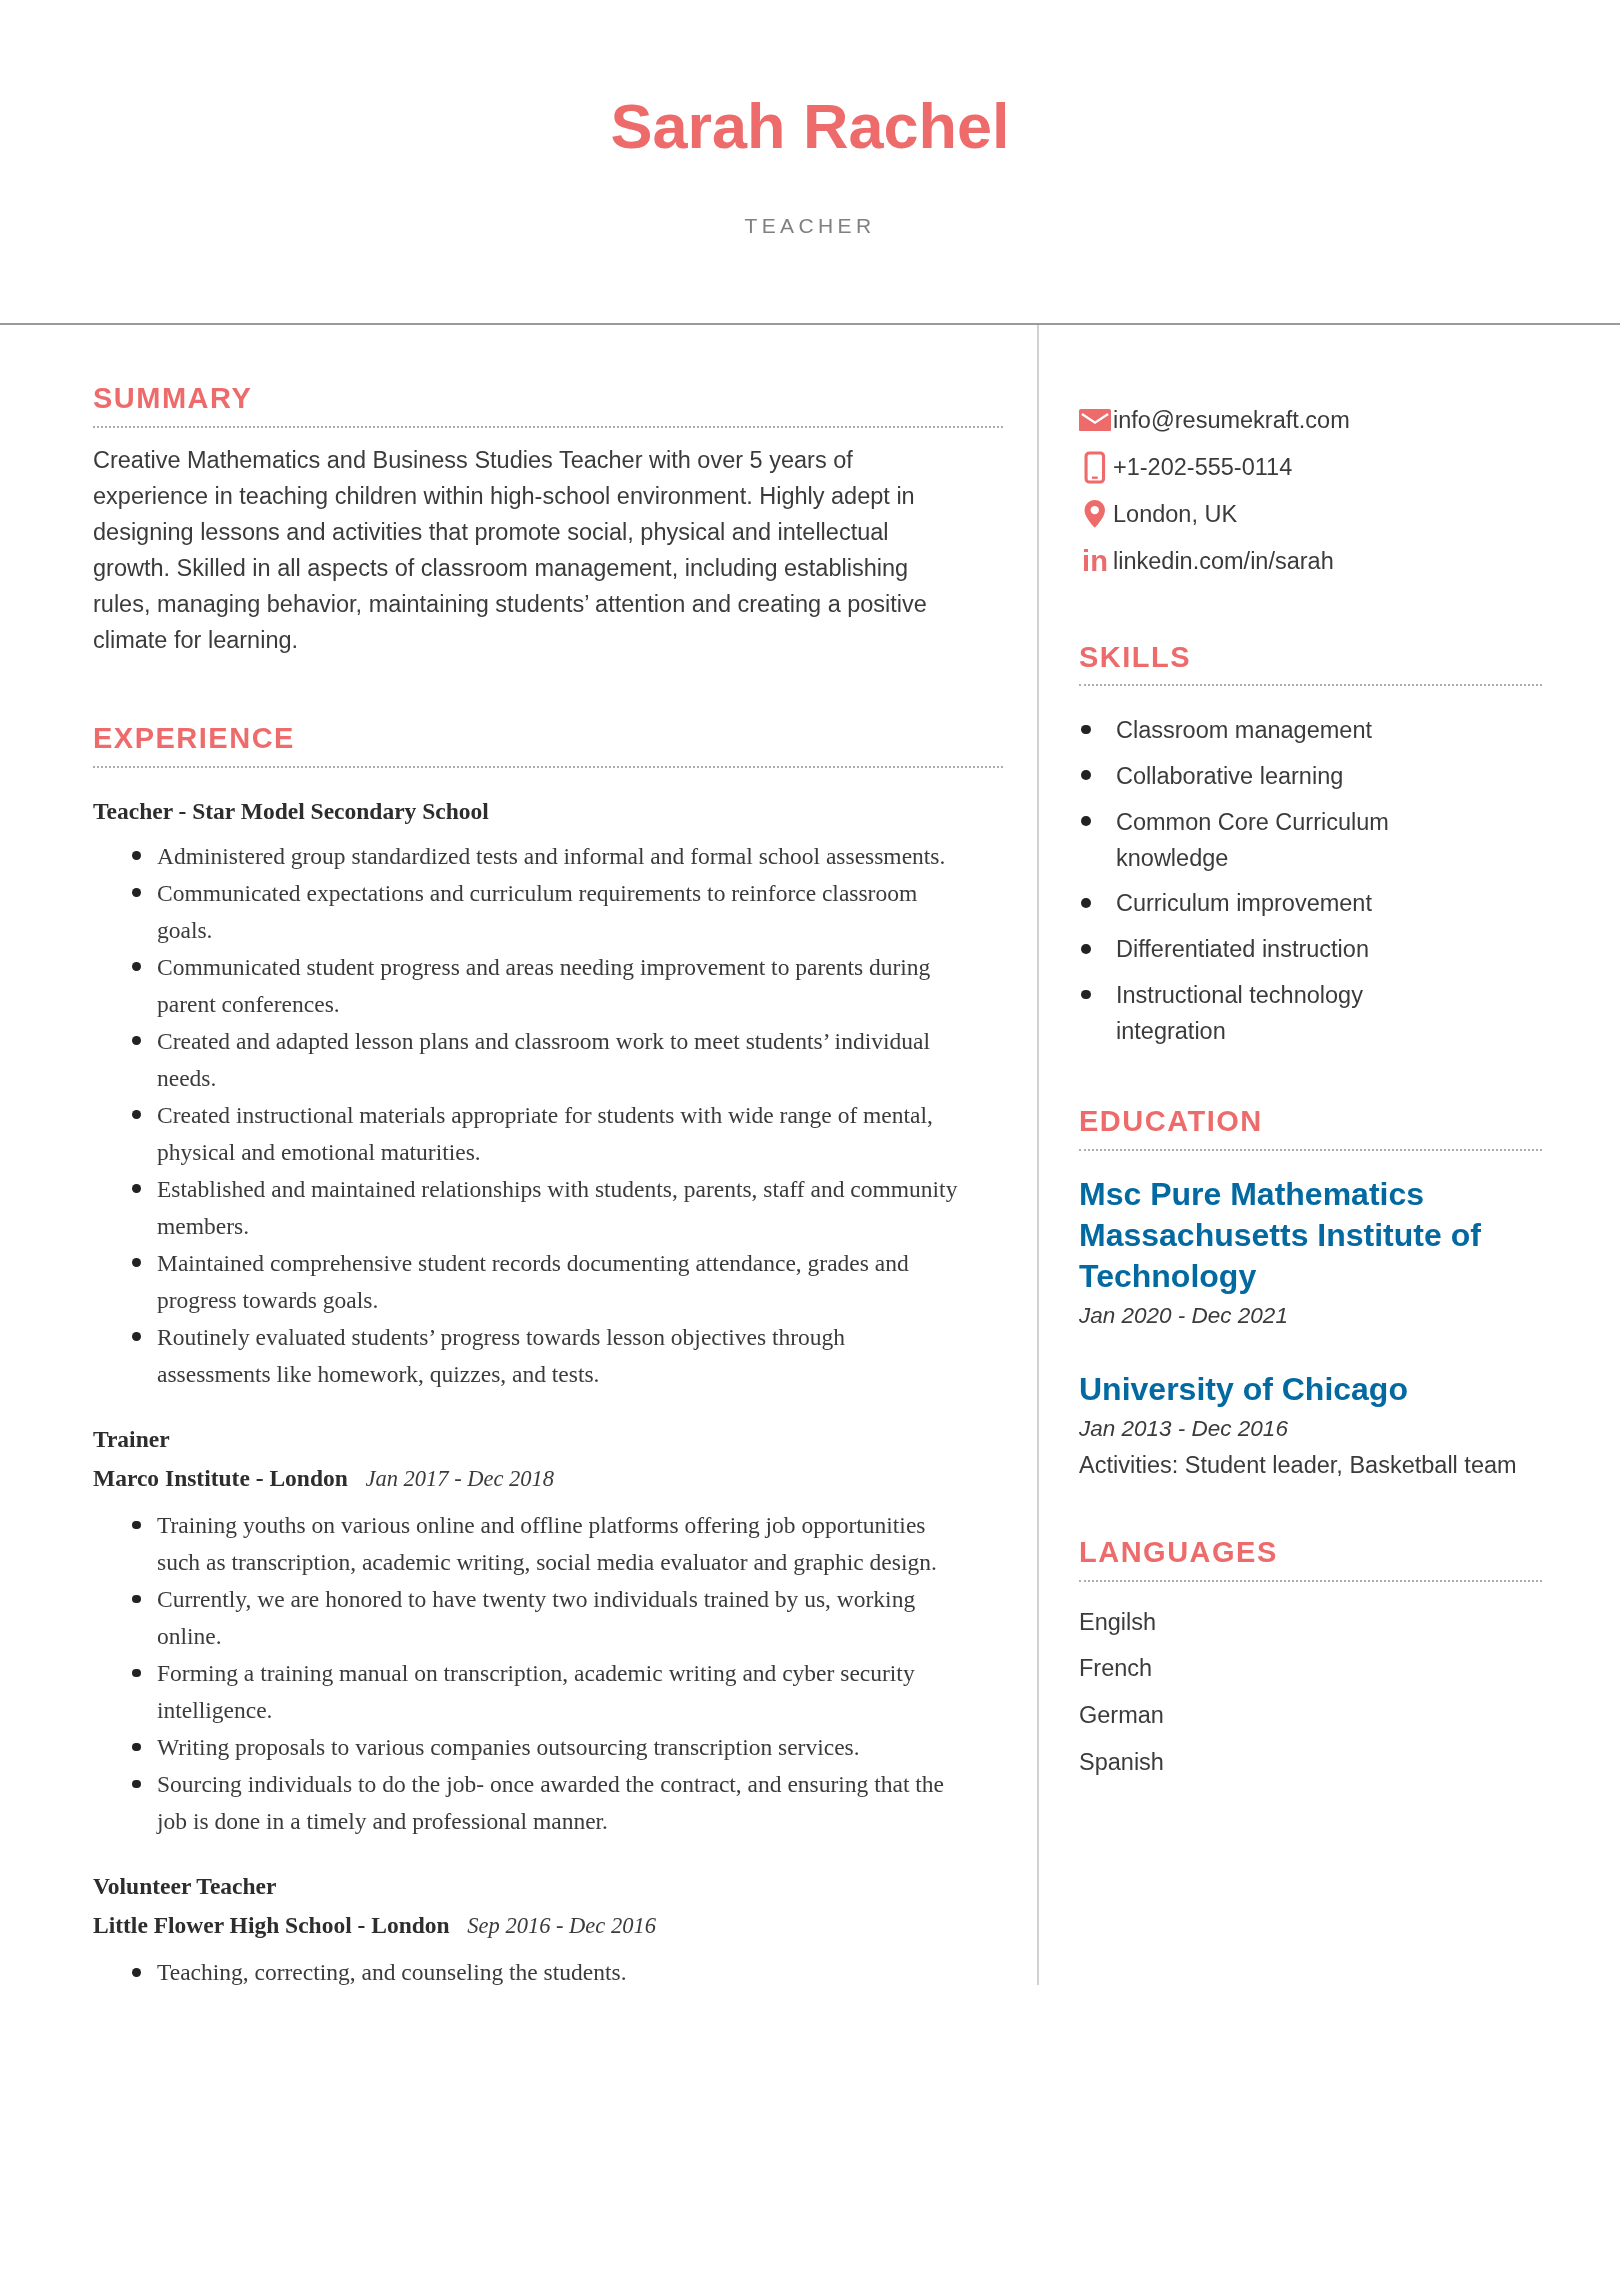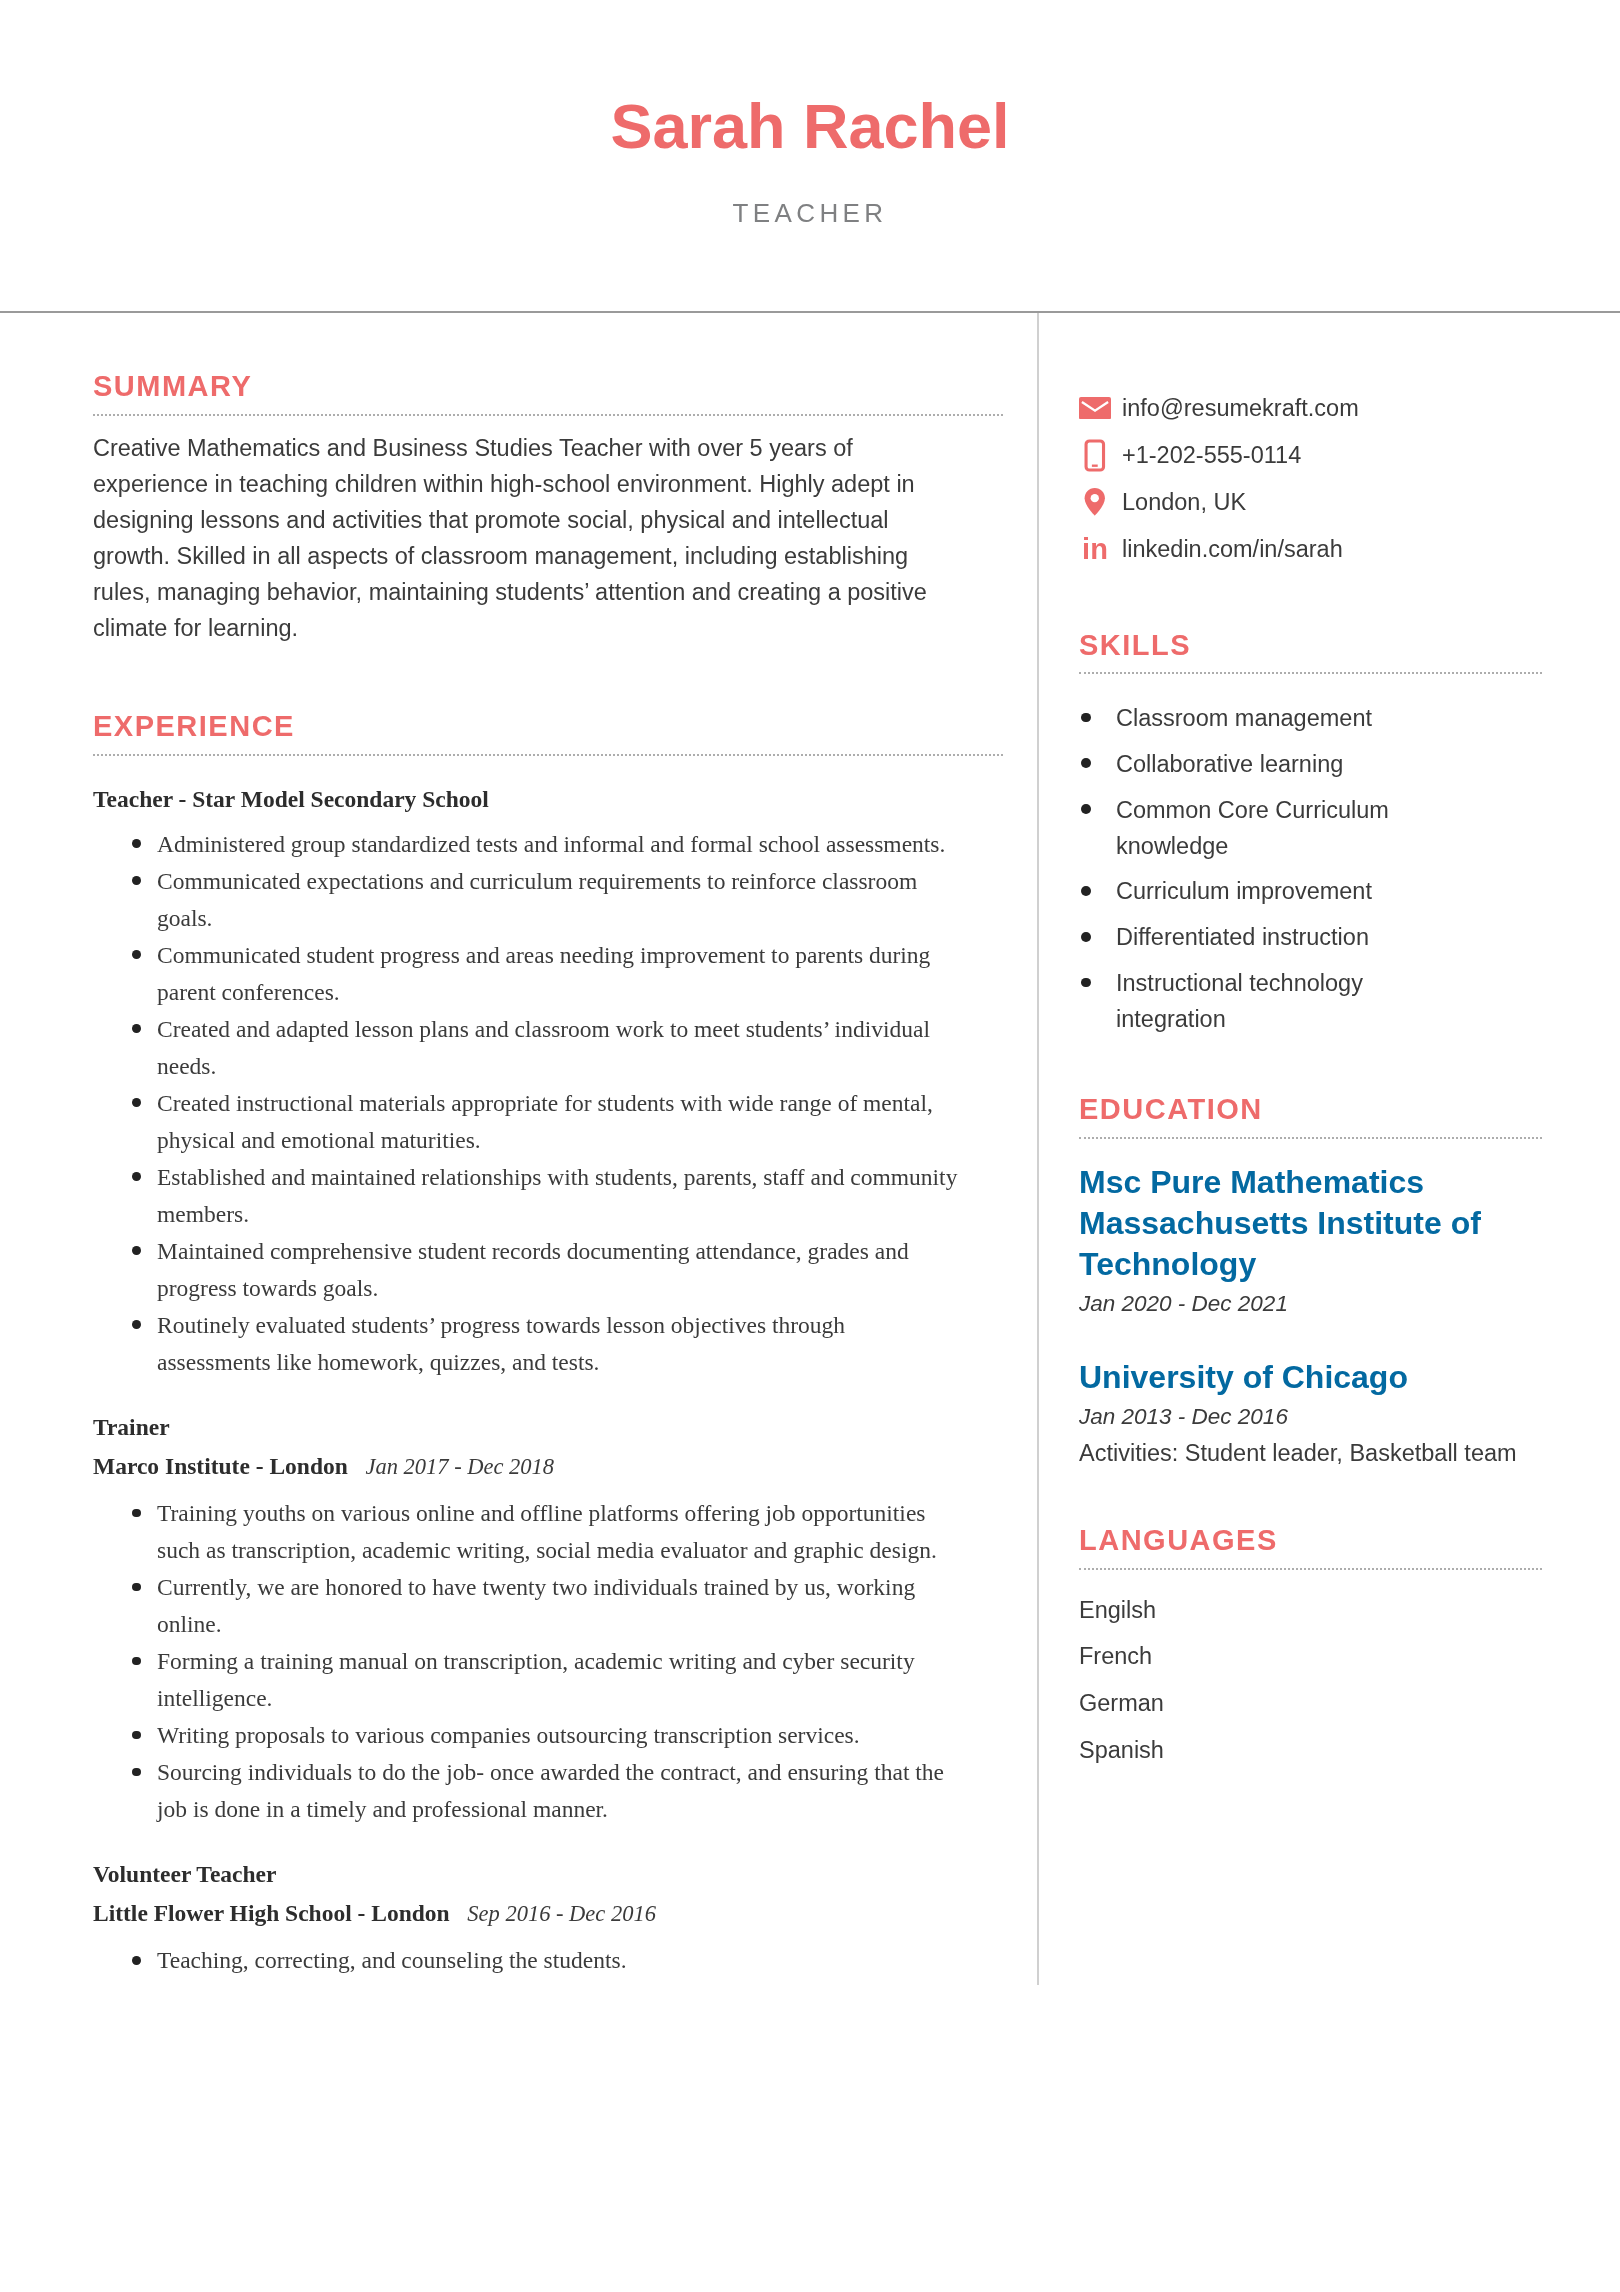--- a/index.html
+++ b/index.html
@@ -4,21 +4,21 @@
 <title>Resume</title>
 <style>
   * { margin:0; padding:0; box-sizing:border-box; }
   html, body { background:#ffffff; }
   .page {
     position:relative; width:1620px; height:1985px; background:#fff;
     font-family:"Liberation Sans","DejaVu Sans",sans-serif; color:#3b3b3b; overflow:hidden;
   }
   .header { text-align:center; padding-top:90px; }
   .name { font-size:63px; font-weight:700; color:#ee6b6b; line-height:73px; }
-  .subtitle { margin-top:35px; font-size:26px; font-weight:400; letter-spacing:4.4px; color:#7f8082; line-height:31px; }
+  .subtitle { margin-top:47px; font-size:21px; font-weight:400; letter-spacing:4.4px; color:#7f8082; line-height:31px; }
   .top-rule { margin-top:82px; height:2px; background:#9a9a9a; }
 
   .columns { display:flex; align-items:stretch; }
   .col-left  { width:1039px; min-width:1039px; padding:56px 34px 25.5px 93px; border-right:2px solid #d0d0d0; }
   .col-right { width:579px;  min-width:579px;  padding:56px 76px 25.5px 40px; }
 
   .sec-title {
     font-size:29px; font-weight:700; letter-spacing:1.5px; color:#ee6b6b;
     line-height:35px; padding-bottom:9.8px; border-bottom:2px dotted #adadad;
   }
@@ -35,21 +35,21 @@
 
   ul.bullets { margin-top:6.9px; padding-left:35px; max-width:868px; list-style:none; }
   ul.bullets li { font-size:23.5px; line-height:37px; padding-left:29px; position:relative; }
   ul.bullets li::before {
     content:""; position:absolute; left:3.9px; top:13.7px;
     width:8.8px; height:8.8px; border-radius:50%; background:#222;
   }
 
   .contact-list { margin-top:15.7px; }
   .c-row { display:flex; align-items:center; height:47px; }
-  .c-icon { width:32px; margin-right:11px; flex:none; display:flex; align-items:flex-end; justify-content:center; }
+  .c-icon { width:32px; margin-right:2px; flex:none; display:flex; align-items:flex-end; justify-content:center; }
   .c-text { font-size:23.5px; color:#3b3b3b; }
   .in-glyph { font-size:29px; font-weight:700; color:#ee6b6b; line-height:29px; }
 
   .section-skills { margin-top:55px; }
   ul.skills { margin-top:25.5px; list-style:none; }
   ul.skills li { font-size:23.5px; line-height:36px; padding-left:37px; position:relative; margin-bottom:9.8px; max-width:392px; }
   ul.skills li::before {
     content:""; position:absolute; left:2px; top:12.7px;
     width:9.8px; height:9.8px; border-radius:50%; background:#222;
   }

